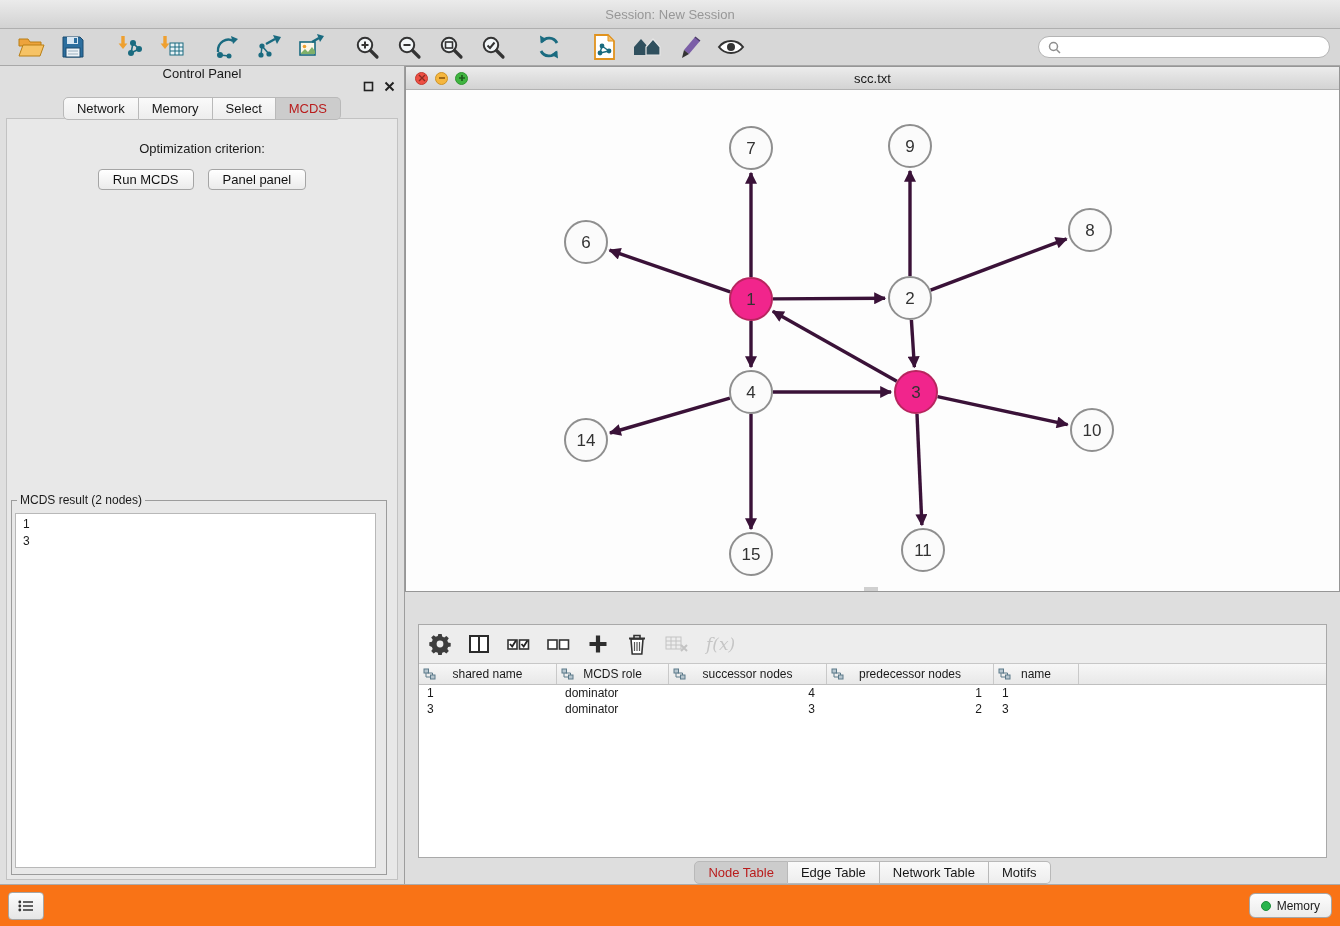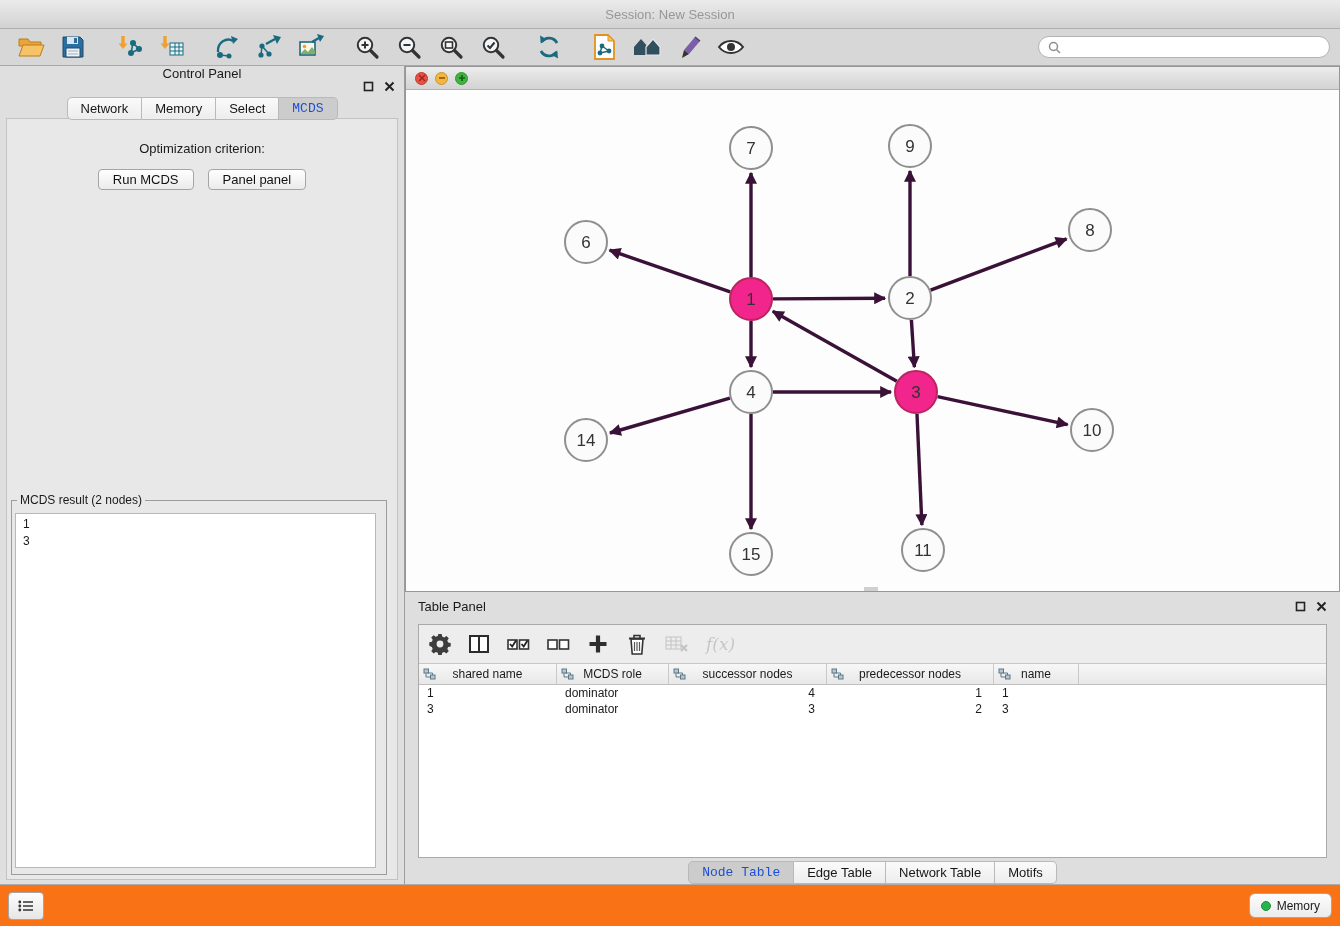--- a/index.html
+++ b/index.html
@@ -20,21 +20,21 @@
     border-radius:12px;display:flex;align-items:center;gap:5px;padding:0 9px;box-sizing:border-box;}
   .search-box input{border:0;outline:0;background:transparent;flex:1;font-size:12px;font-family:inherit;}
   
   .panel-btns{margin-left:auto;display:flex;gap:10px;align-items:center;}
   .pbtn{display:inline-flex;cursor:pointer;}
   .tabset{display:flex;justify-content:center;}
   .tab{font-size:13px;padding:3px 13px;background:linear-gradient(#fafafa,#ededed);
     border:1px solid #b9b9b9;border-left:none;color:#161616;cursor:pointer;white-space:nowrap;}
   .tab:first-child{border-left:1px solid #b9b9b9;border-radius:5px 0 0 5px;}
   .tab:last-child{border-radius:0 5px 5px 0;}
-  .tab.active{background:#cccccc;color:#1d4ed8;font-family:Liberation Mono, monospace;}
+  .tab.active{background:#cccccc;color:#b91c1c;}
   
   .control-panel{position:absolute;left:0;top:66px;width:405px;height:818px;background:#dfdfdf;
     border-right:1px solid #9d9d9d;box-sizing:border-box;}
   .cp-header{height:28px;display:flex;align-items:center;padding:0 9px;font-size:13px;flex-direction:column;}
   .cp-tabs{position:absolute;left:0;right:0;top:31px;z-index:2;}
   .cp-body{position:absolute;left:6px;right:6px;top:52px;bottom:4px;background:#e8e8e8;
     border:1px solid #c2c2c2;}
   .opt-label{text-align:center;font-size:13px;margin-top:22px;}
   .dropdown{margin:9px auto 0;width:308px;height:22px;background:linear-gradient(#ffffff,#f2f2f2);
     border:1px solid #a5a5a5;border-radius:5px;display:flex;align-items:center;font-size:13px;
@@ -311,20 +311,21 @@
       <div class="result-list">
           <div class="result-item">1</div>
           <div class="result-item">3</div>
         </div>
     </fieldset>
   </div>
 </div>
 
 <div class="network-window">
   <div class="nw-titlebar">
+    <span class="nw-title">scc.txt</span>
     <div class="traffic">
       <span class="light red">
           <svg width="8" height="8">
             <path d="M1 1l6 6M7 1L1 7" stroke="#8c2b22" stroke-width="1.4"></path>
           </svg>
         </span>
       <span class="light yellow">
           <svg width="8" height="8">
             <path d="M1 4h6" stroke="#915c10" stroke-width="1.7"></path>
           </svg>
@@ -401,35 +402,20 @@
       </g>
       <g>
         <circle cx="517" cy="460" r="21" fill="#fbfbfb" stroke="#8f8f8f" stroke-width="2"></circle>
         <text x="517" y="466" text-anchor="middle" font-size="17" fill="#333333" font-family="Liberation Sans, DejaVu Sans, sans-serif">11</text>
       </g>
     </svg>
   <div class="canvas-grip"></div>
 </div>
 
 <div class="table-panel">
-  <div class="tp-header">
-    <span>Table Panel</span>
-    <span class="panel-btns">
-      <span class="pbtn">
-          <svg width="11" height="11">
-            <rect x="1.5" y="1.5" width="8" height="8" fill="none" stroke="#222" stroke-width="1.6"></rect>
-          </svg>
-        </span>
-      <span class="pbtn">
-          <svg width="11" height="11">
-            <path d="M1.5 1.5l8 8M9.5 1.5l-8 8" stroke="#222" stroke-width="2"></path>
-          </svg>
-        </span>
-    </span>
-  </div>
   <div class="tp-content">
     <div class="tp-toolbar">
         <div class="ttb-btn">
           <span>
             <svg width="22" height="22" viewBox="0 0 22 22">
               <path d="M9.3 1h3.4l.5 2.6 2 .8 2.2-1.5 2.4 2.4-1.5 2.2.8 2 2.6.5v3.4l-2.6.5-.8 2 1.5 2.2-2.4 2.4-2.2-1.5-2 .8-.5 2.6H9.3l-.5-2.6-2-.8-2.2 1.5-2.4-2.4 1.5-2.2-.8-2L.3 12.7V9.3l2.6-.5.8-2-1.5-2.2 2.4-2.4 2.2 1.5 2-.8z" fill="#3d3d3d"></path>
               <circle cx="11" cy="11" r="3.4" fill="#ececec"></circle>
             </svg>
           </span>
         </div>

